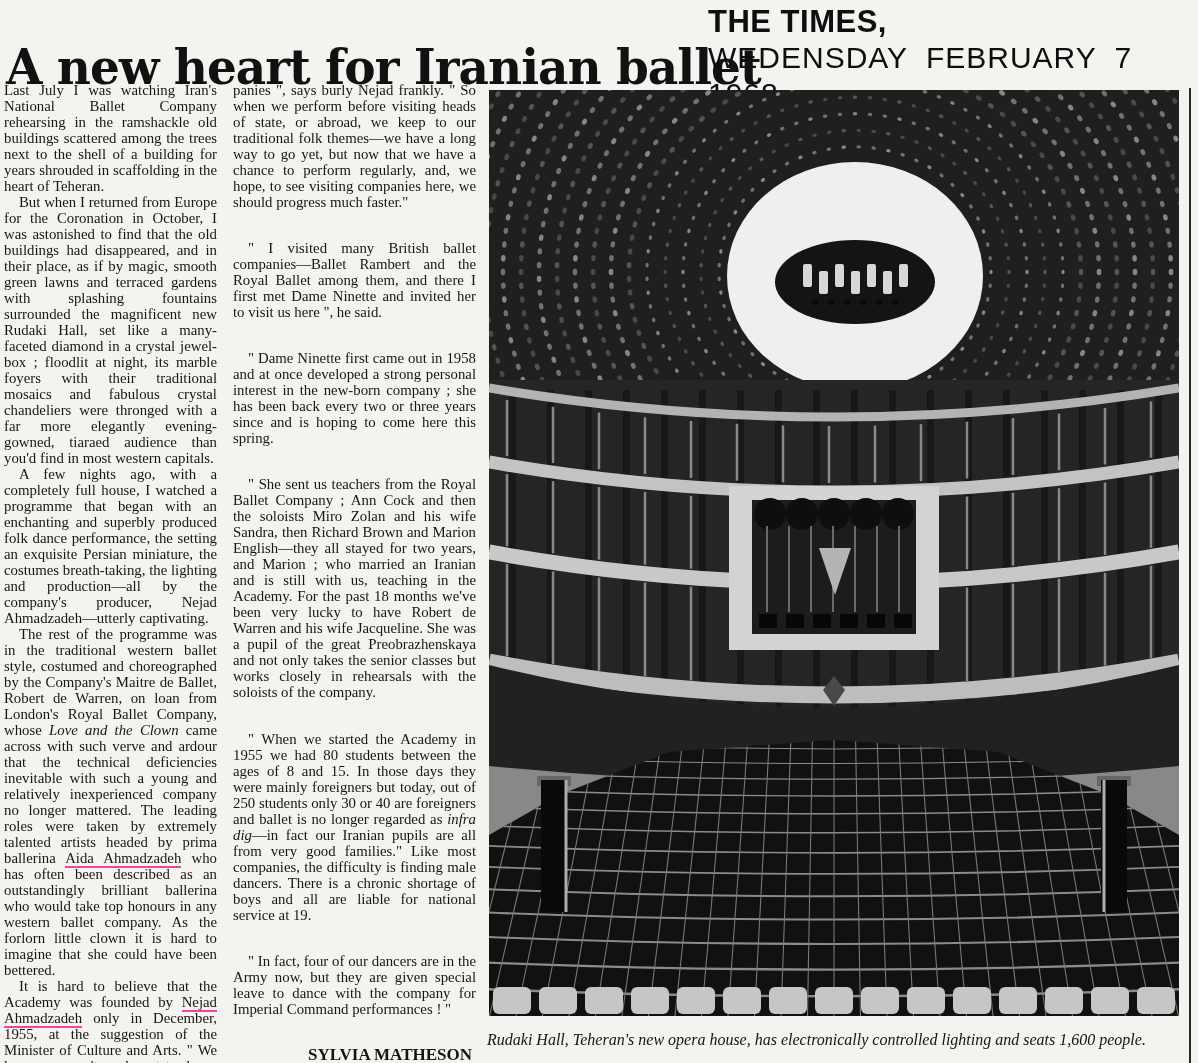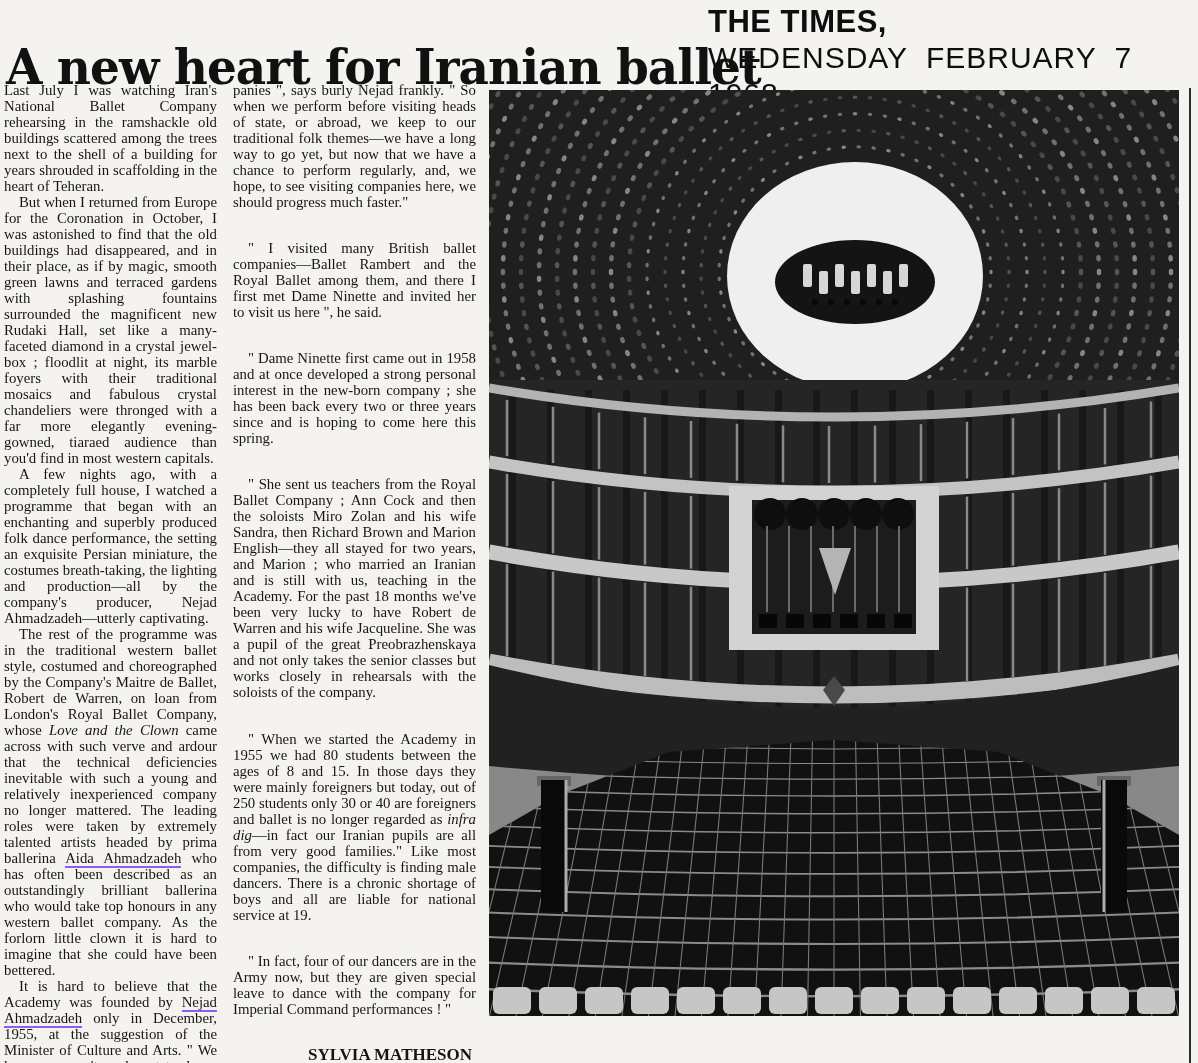--- a/index.html
+++ b/index.html
@@ -16,21 +16,21 @@
   .masthead .m2{font-size:30px;line-height:36px;letter-spacing:1px;word-spacing:9px;}
 
   
   .col{position:absolute;top:82px;height:981px;overflow:hidden;text-align:justify;
        font-size:14.8px;line-height:16px;display:flex;flex-direction:column;justify-content:space-between;}
   .col1{left:4px;width:213px;}
   .col2{left:233px;width:243px;}
   .col p{margin:0;text-indent:15px;}
   .col p.noindent{text-indent:0;}
   .it{font-style:italic;}
-  .underlined{border-bottom:2px solid #8b5cf6;}
+  .underlined{border-bottom:2px solid #ec4899;}
   .byline{text-align:right;font-weight:bold;font-size:17px;padding-right:4px;}
 
   
   .photo{position:absolute;left:489px;top:90px;width:690px;height:926px;background:#232220;
          overflow:hidden;filter:grayscale(1) contrast(1.03);}
   .photo svg{display:block;}
   .caption{position:absolute;left:487px;top:1030px;width:700px;font-style:italic;
            font-size:16px;line-height:20px;color:#15140f;}
   .right-rule{position:absolute;left:1189px;top:88px;width:2px;height:975px;background:#2a2a28;}
 </style>
@@ -953,15 +953,16 @@
         <rect x="648" y="897" width="38" height="27" rx="6" fill="#c9c4b6"></rect>
         <rect x="48" y="686" width="34" height="10" fill="#6b675e"></rect>
         <rect x="52" y="690" width="26" height="132" fill="#0d0c0a"></rect>
         <line x1="77" y1="690" x2="77" y2="822" stroke="#b0aca1" stroke-width="3"></line>
         <rect x="608" y="686" width="34" height="10" fill="#6b675e"></rect>
         <rect x="612" y="690" width="26" height="132" fill="#0d0c0a"></rect>
         <line x1="615" y1="690" x2="615" y2="822" stroke="#b0aca1" stroke-width="3"></line>
       </svg>
   </div>
 
+  <div class="caption">Rudaki Hall, Teheran's new opera house, has electronically controlled lighting and seats 1,600 people.</div>
 
   <div class="right-rule"></div>
 </div>
 
 </body></html>

